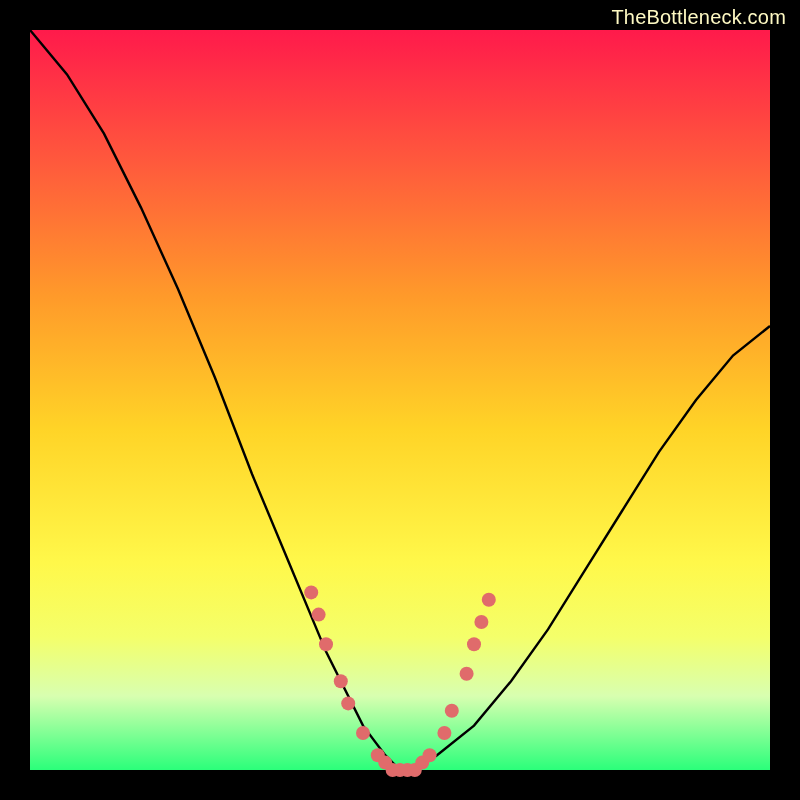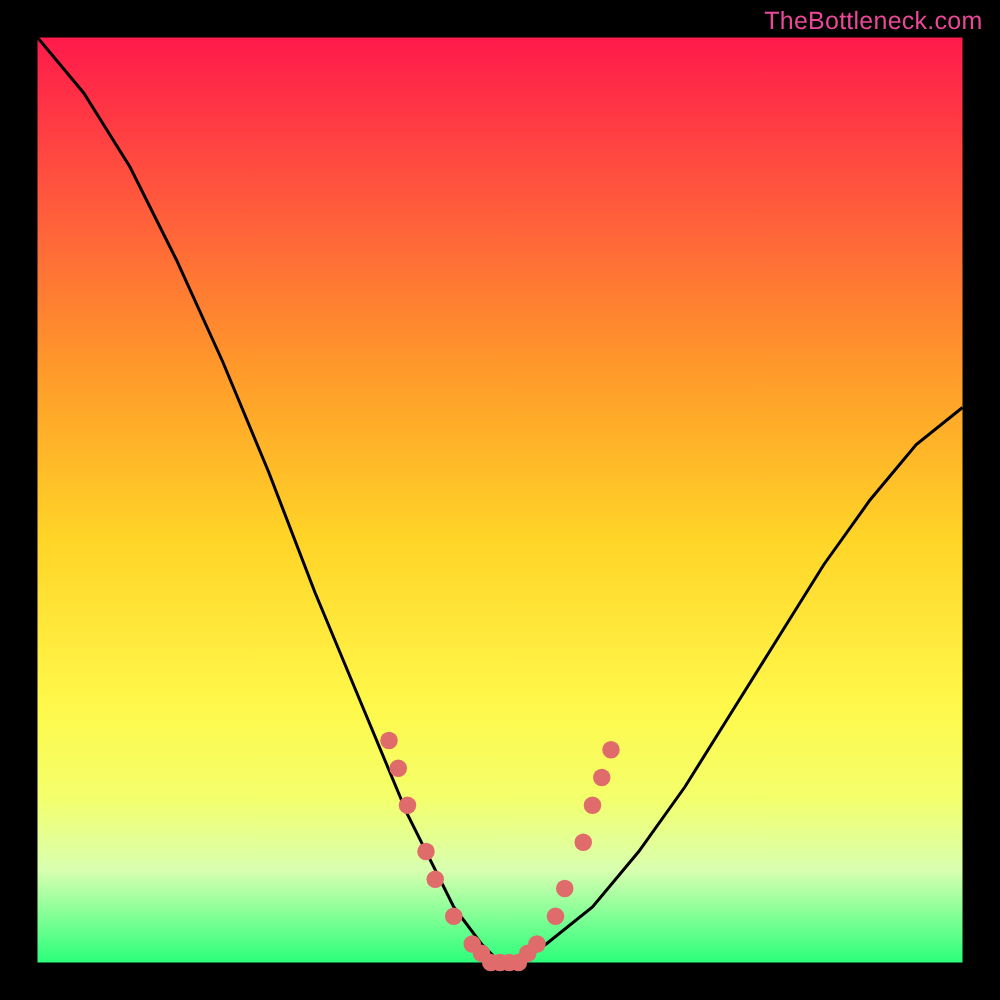--- a/index.html
+++ b/index.html
@@ -24,21 +24,21 @@
       #ffd427 54%,
       #fff84a 72%,
       #f4ff6a 82%,
       #d8ffb0 90%,
       #2bff7a 100%);
   }
   .watermark {
     position: absolute;
     top: 6px;
     right: 14px;
-    color: #ec4899;
+    color: #fef9c3;
     font-size: 20px;
     letter-spacing: 0.2px;
     z-index: 10;
     user-select: none;
     text-align: center;
   }
   svg.curve {
     position: absolute;
     left: 0;
     top: 0;

